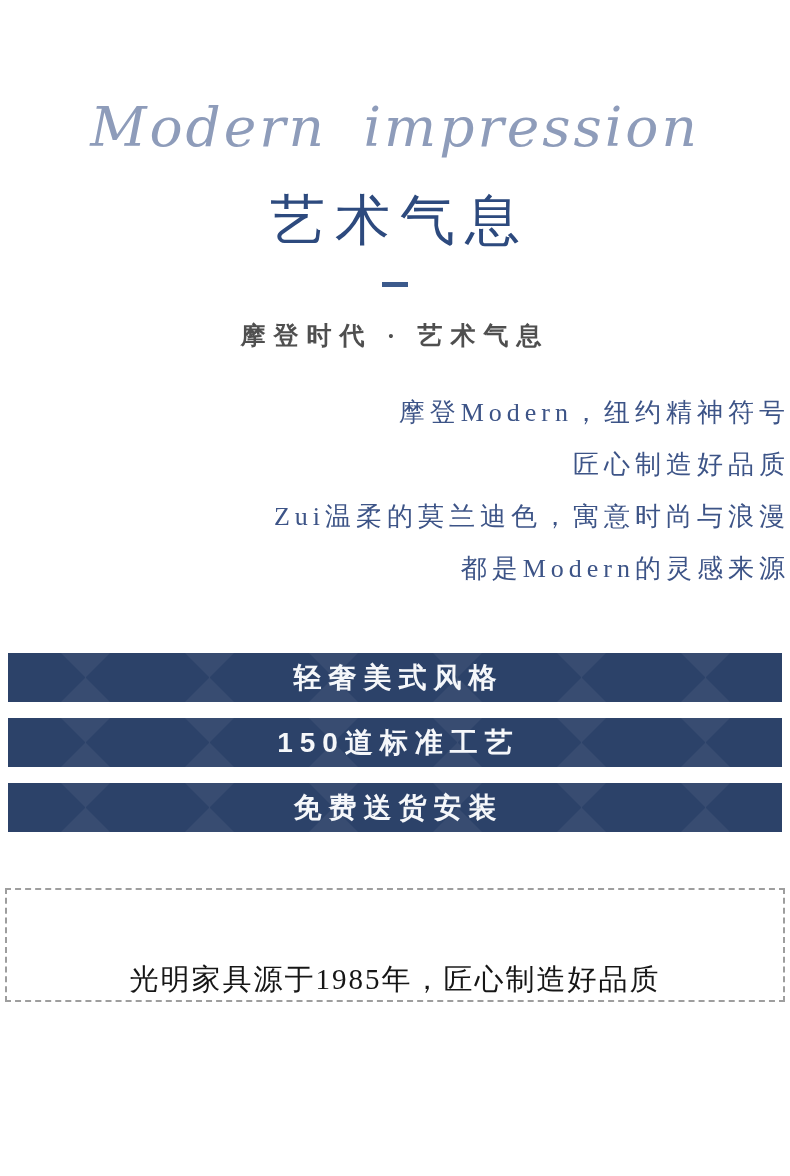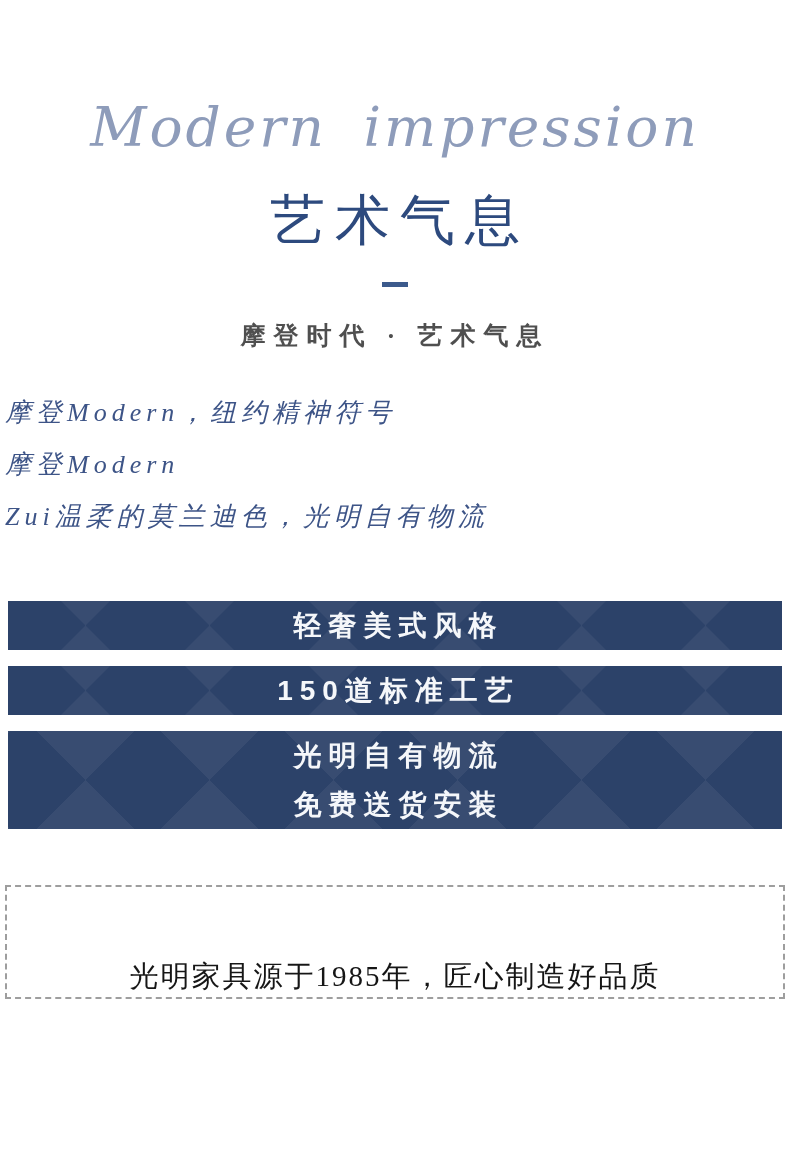--- a/index.html
+++ b/index.html
@@ -37,23 +37,22 @@
     width:26px;height:5px;margin:31px auto 0;
     background:var(--divider,#3c5a8c);
   }
   .subtitle{
     margin-top:34px;text-align:center;
     font-size:25px;line-height:30px;font-weight:600;
     letter-spacing:8px;
     color:var(--subtitle,#4f4f4f);
   }
   .intro{
-    margin-top:36px;text-align:left;
+    margin-top:36px;text-align:right;
     color:var(--body-text,#3d5487);
-    font-style:italic;
   }
   .intro p{
     font-size:26px;line-height:52px;
     letter-spacing:5px;padding-left:5px;
     font-weight:400;
   }
   .cards{
     display:flex;gap:16px;padding:0 8px 8px 8px;margin-top:58px;flex-direction:column;
   }
   .card{
@@ -92,33 +91,33 @@
   <h1 class="title-en">Modern impression</h1>
 
   <h2 class="title-zh">艺术气息</h2>
 
   <div class="divider-dash"></div>
 
   <h3 class="subtitle">摩登时代 · 艺术气息</h3>
 
   <div class="intro">
     <p>摩登Modern，纽约精神符号</p>
-    <p>摩登Modern</p>
-    <p>Zui温柔的莫兰迪色，光明自有物流</p>
+    <p>匠心制造好品质</p>
+    <p>Zui温柔的莫兰迪色，寓意时尚与浪漫</p>
+    <p>都是Modern的灵感来源</p>
   </div>
 
   <div class="cards">
     <div class="card">
       <p>轻奢美式风格</p>
     </div>
     <div class="card">
       <p>150道标准工艺</p>
     </div>
     <div class="card">
-      <p>光明自有物流</p>
       <p>免费送货安装</p>
     </div>
   </div>
 
   <div class="banner">
     <p>光明家具源于1985年，匠心制造好品质</p>
   </div>
 
 </div>
 

